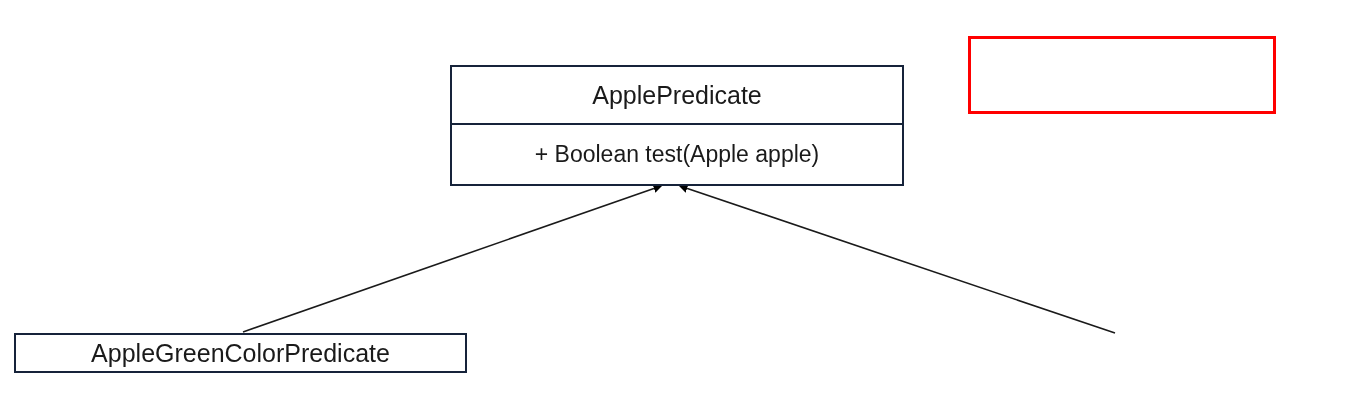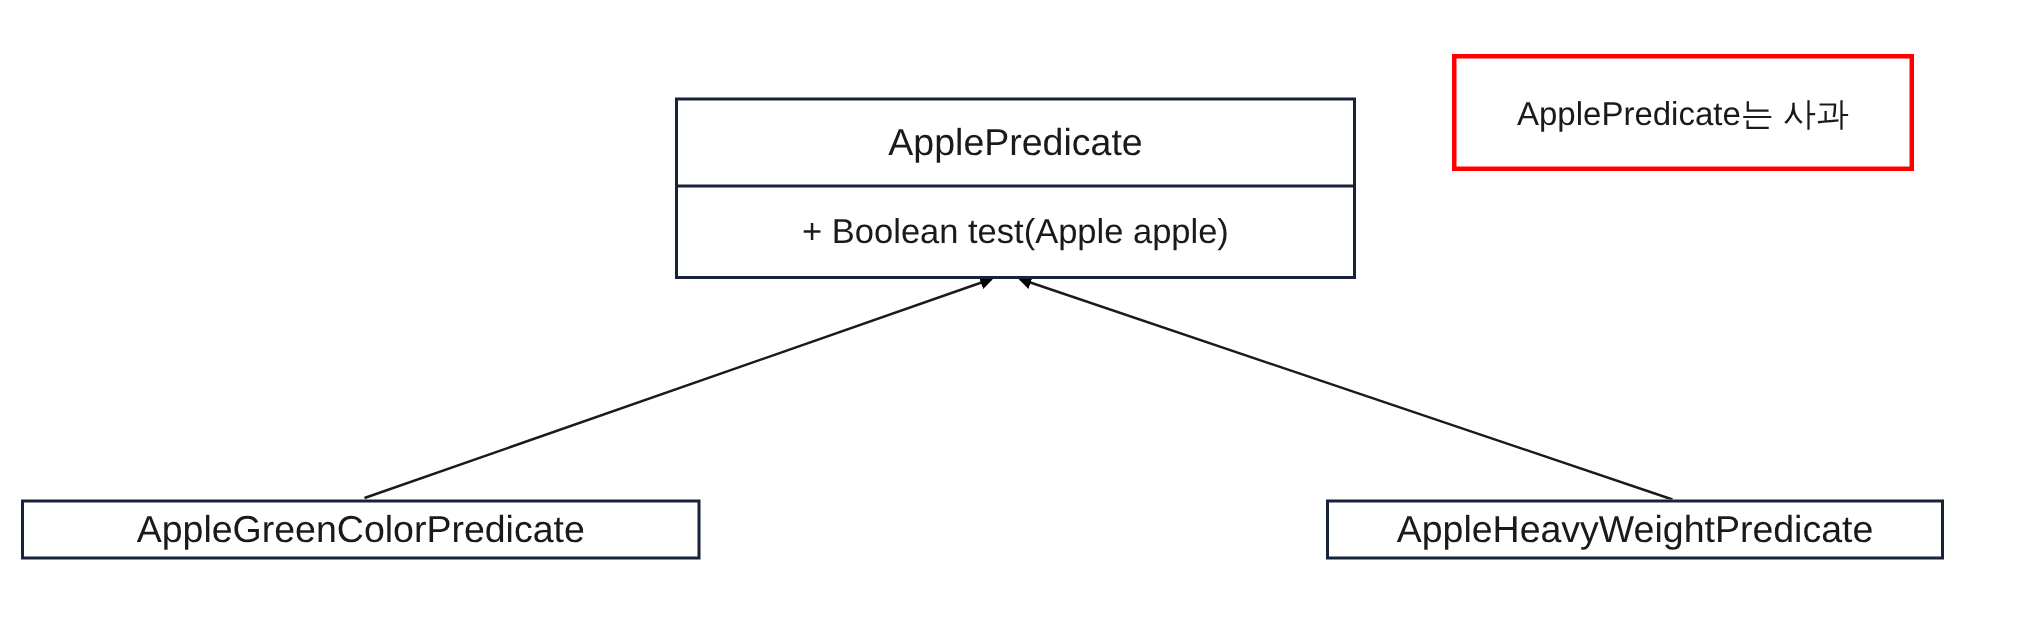--- a/index.html
+++ b/index.html
@@ -120,21 +120,17 @@
 
   <div class="uml-box" id="parent-class-box">
     <div class="uml-cell title">ApplePredicate</div>
     <div class="uml-cell method">+ Boolean test(Apple apple)</div>
   </div>
 
   <div class="uml-box child-box" id="child-green-box">
     <div class="uml-cell">AppleGreenColorPredicate</div>
   </div>
 
-  <div class="uml-box child-box" id="child-heavy-box">
-    <div class="uml-cell">AppleHeavyWeightPredicate</div>
-  </div>
 
   <div id="annotation-note">
-    <div class="annotation-line">ApplePredicate는 사과</div>
   </div>
 
 </div>
 
 </body></html>

